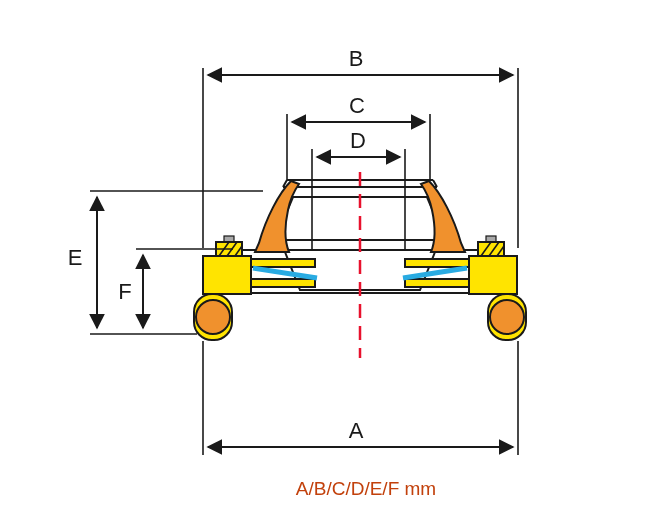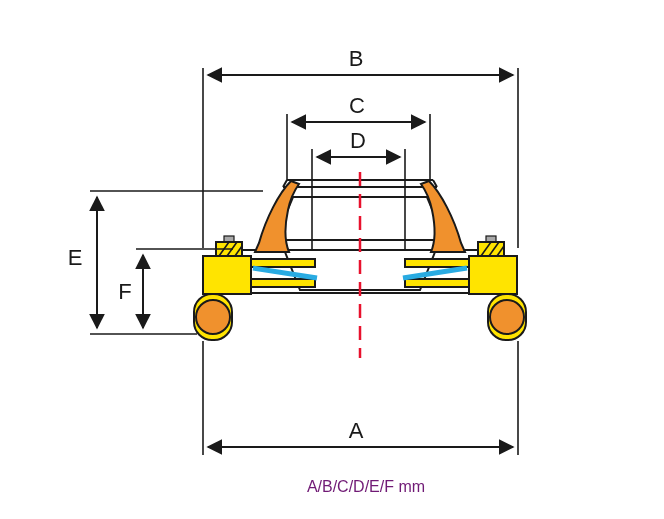--- a/index.html
+++ b/index.html
@@ -25,22 +25,22 @@
     transform: translateX(-50%);
     font-size: 22px;
     color: #1a1a1a;
     line-height: 1;
     white-space: nowrap;
     user-select: none;
   }
   .caption {
     position: absolute;
     transform: translateX(-50%);
-    font-size: 16px;
-    color: #701a75;
+    font-size: 19px;
+    color: #c2410c;
     line-height: 1;
     white-space: nowrap;
   }
   .outline { stroke: #1a1a1a; stroke-width: 2; fill: none; }
   .dimline { stroke: #1a1a1a; stroke-width: 2; fill: none; }
   .extline { stroke: #1a1a1a; stroke-width: 1.6; fill: none; }
   .filled  { stroke: #1a1a1a; stroke-width: 2; }
 </style>
 </head>
 <body>

